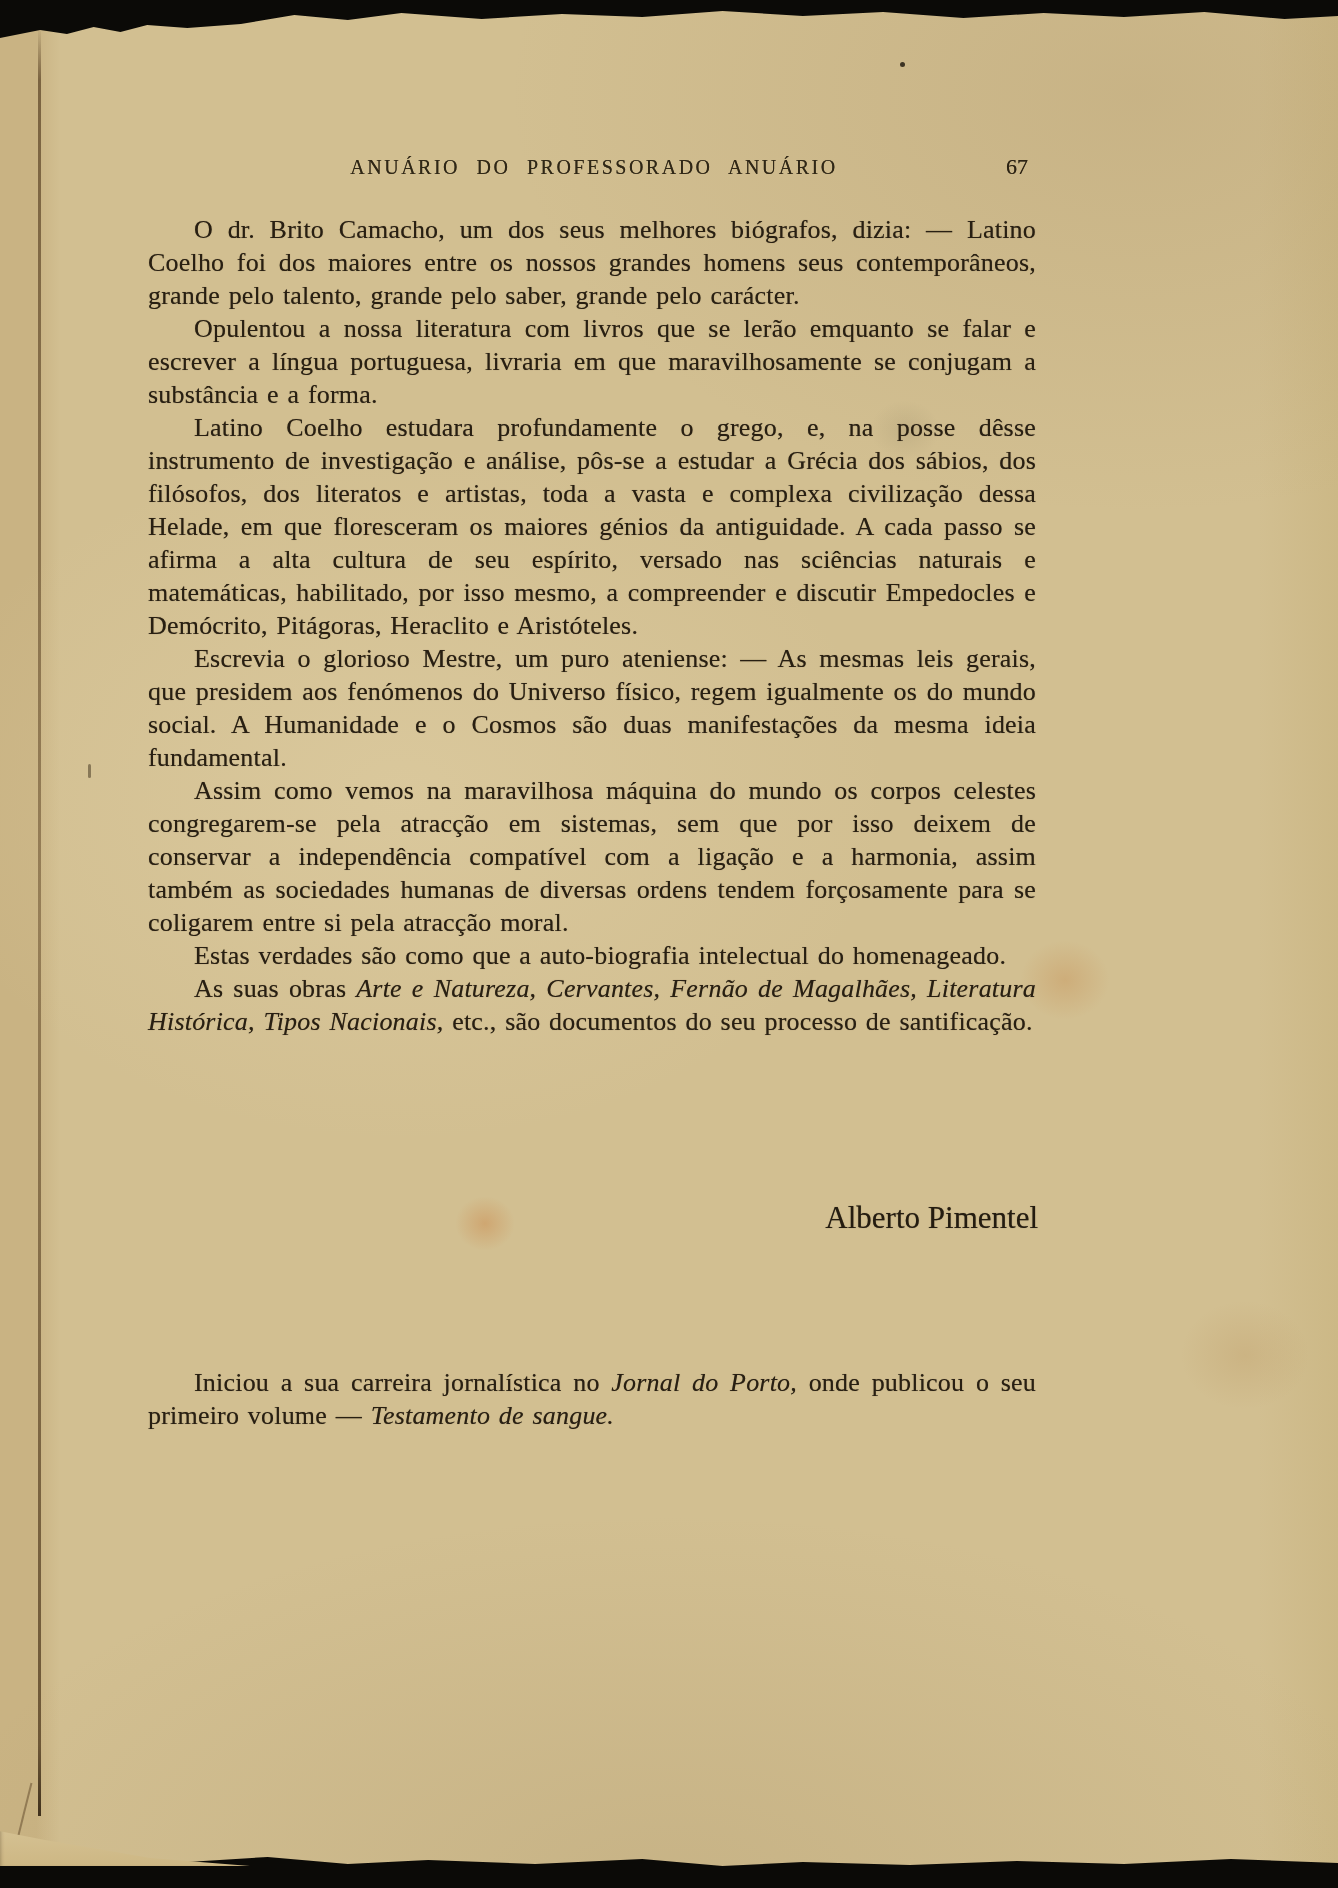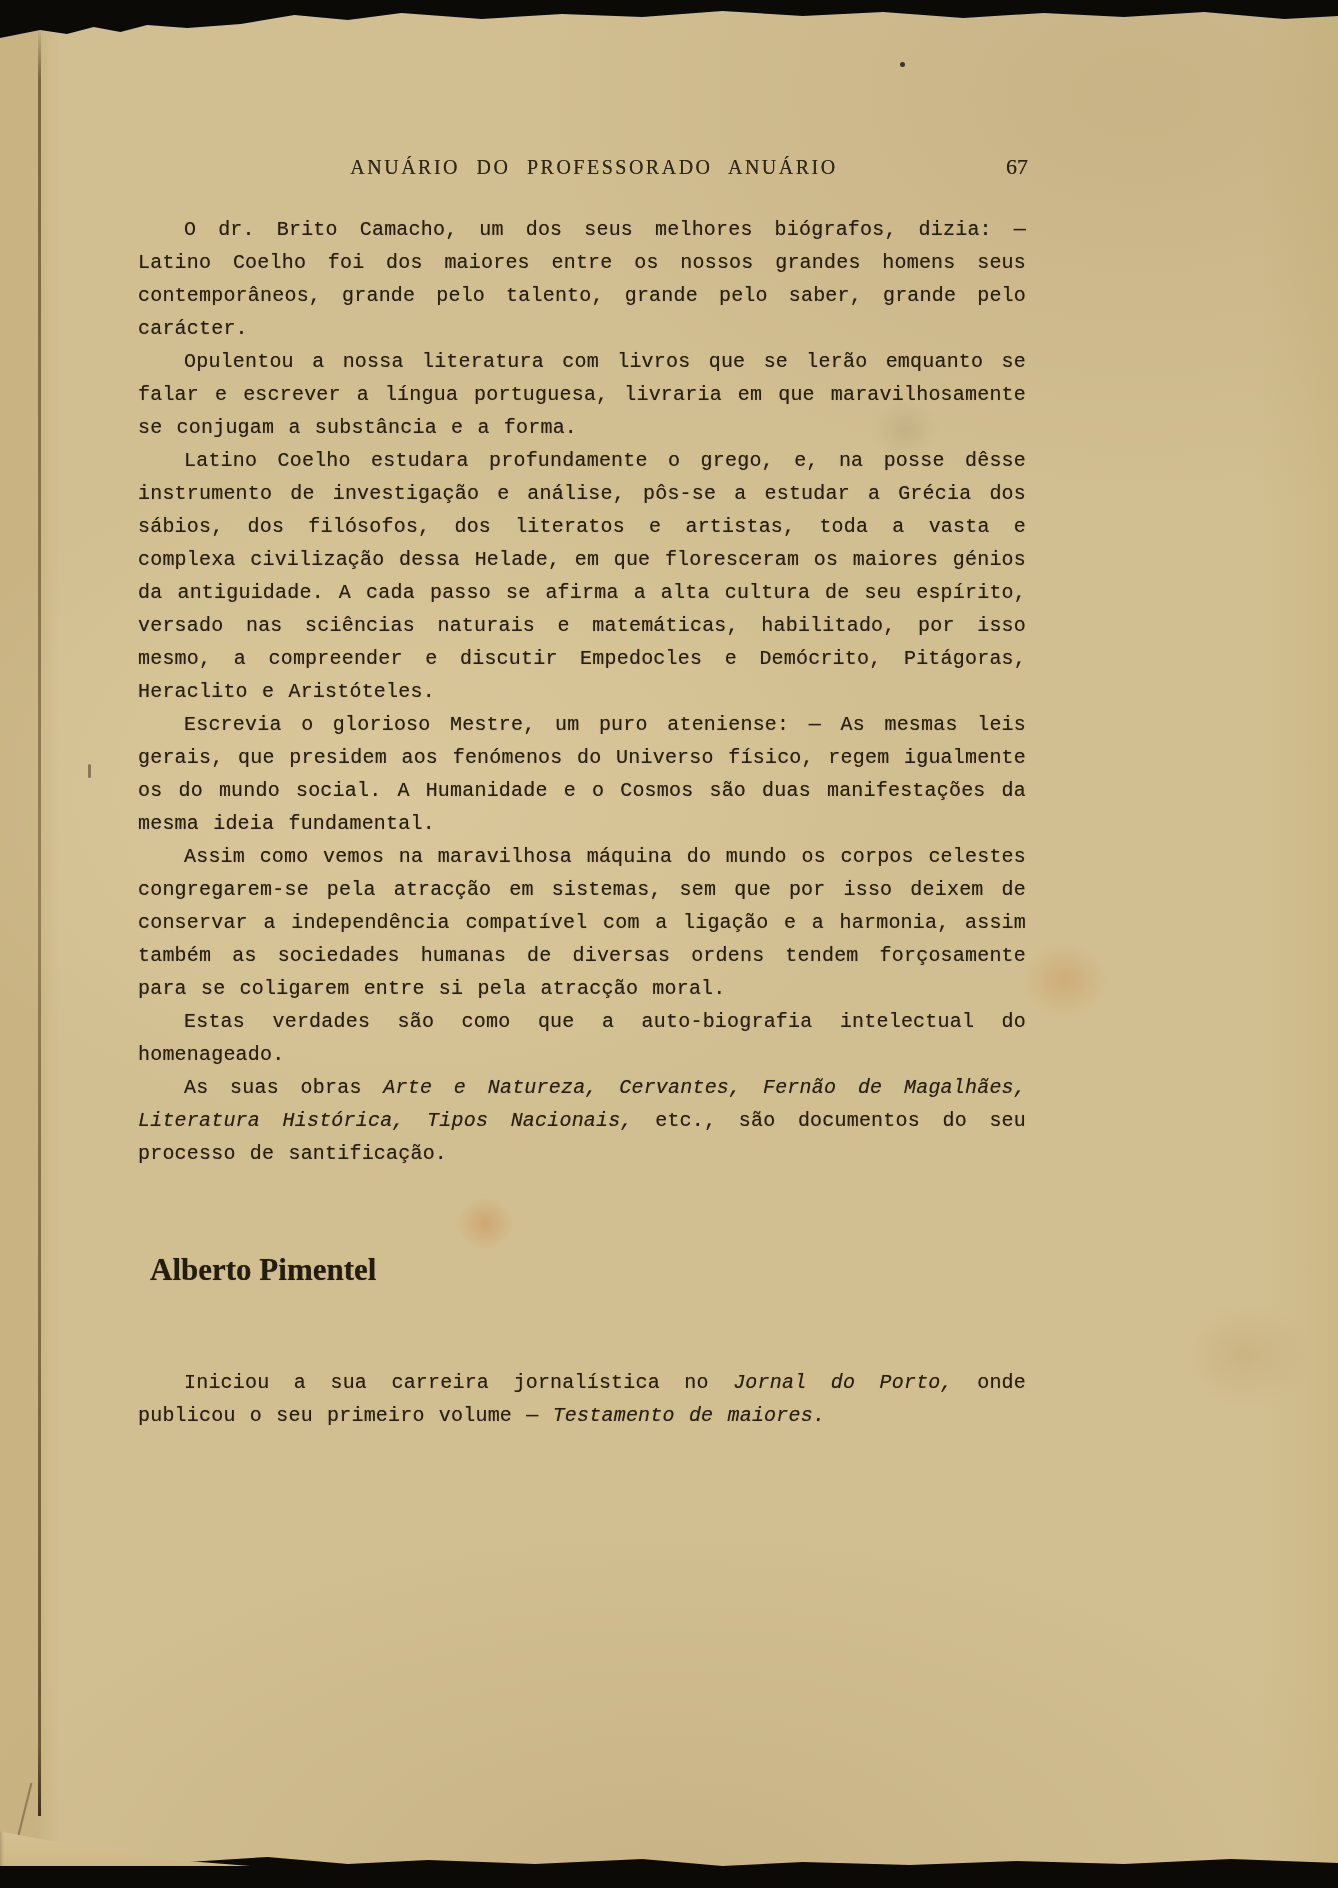--- a/index.html
+++ b/index.html
@@ -40,29 +40,29 @@
   .speck.p1{left:900px;top:62px;width:5px;height:5px;}
   .speck.p2{left:88px;top:764px;width:3px;height:14px;border-radius:2px;background:rgba(60,45,25,0.5);}
   
   .header-row{position:absolute;left:150px;top:156px;width:888px;z-index:3;}
   .running-title{position:absolute;left:0;width:100%;text-align:center;
     font-size:20px;letter-spacing:2.5px;word-spacing:9px;color:#2f2716;
     text-shadow:0 0 0.6px rgba(45,35,20,0.7);}
   .page-number{position:absolute;left:856px;top:-2px;font-size:22px;color:#2b2213;
     text-shadow:0 0 0.6px rgba(45,35,20,0.7);}
   
-  .article{position:absolute;left:138px;width:888px;z-index:3;
-    font-size:20px;line-height:33px;text-align:justify;word-spacing:2px;letter-spacing:0.2px;
-    color:#281f12;text-shadow:0 0 0.7px rgba(40,30,15,0.55);font-family:Liberation Mono, monospace;}
+  .article{position:absolute;left:148px;width:888px;z-index:3;
+    font-size:26px;line-height:33px;text-align:justify;word-spacing:2px;letter-spacing:0.2px;
+    color:#281f12;text-shadow:0 0 0.7px rgba(40,30,15,0.55);}
   .article p{margin:0;text-indent:46px;}
   .article em{font-style:italic;}
   #article1{top:213px;}
   #article2{top:1366px;}
-  .section-title{position:absolute;left:150px;top:1252px;width:888px;z-index:3;
-    text-align:left;font-size:31px;font-weight:bold;color:#241c10;margin:0;
+  .section-title{position:absolute;left:150px;top:1200px;width:888px;z-index:3;
+    text-align:right;font-size:31px;font-weight:normal;color:#241c10;margin:0;
     text-shadow:0 0 0.8px rgba(36,28,16,0.6);}
   .section-dates{position:absolute;left:150px;top:1293px;width:888px;z-index:3;
     text-align:center;font-size:20px;font-weight:bold;color:#2a2113;
     text-shadow:0 0 0.6px rgba(42,33,19,0.6);}
 </style>
 </head>
 <body>
 
 <div class="scan">
   <div class="band top"></div>
@@ -89,15 +89,15 @@
       <p><span>Latino Coelho estudara profundamente o grego, e, na posse dêsse instrumento de investigação e análise, pôs-se a estudar a Grécia dos sábios, dos filósofos, dos literatos e artistas, toda a vasta e complexa civilização dessa Helade, em que floresceram os maiores génios da antiguidade. A cada passo se afirma a alta cultura de seu espírito, versado nas sciências naturais e matemáticas, habilitado, por isso mesmo, a compreender e discutir Empedocles e Demócrito, Pitágoras, Heraclito e Aristóteles.</span></p>
       <p><span>Escrevia o glorioso Mestre, um puro ateniense: — As mesmas leis gerais, que presidem aos fenómenos do Universo físico, regem igualmente os do mundo social. A Humanidade e o Cosmos são duas manifestações da mesma ideia fundamental.</span></p>
       <p><span>Assim como vemos na maravilhosa máquina do mundo os corpos celestes congregarem-se pela atracção em sistemas, sem que por isso deixem de conservar a independência compatível com a ligação e a harmonia, assim também as sociedades humanas de diversas ordens tendem forçosamente para se coligarem entre si pela atracção moral.</span></p>
       <p><span>Estas verdades são como que a auto-biografia intelectual do homenageado.</span></p>
       <p><span>As suas obras </span><em>Arte e Natureza, Cervantes, Fernão de Magalhães, Literatura Histórica, Tipos Nacionais,</em><span> etc., são documentos do seu processo de santificação.</span></p>
     </div>
 
   <h2 class="section-title">Alberto Pimentel</h2>
 
   <div class="article" id="article2">
-      <p><span>Iniciou a sua carreira jornalística no </span><em>Jornal do Porto,</em><span> onde publicou o seu primeiro volume — </span><em>Testamento de maiores.</em></p>
+      <p><span>Iniciou a sua carreira jornalística no </span><em>Jornal do Porto,</em><span> onde publicou o seu primeiro volume — </span><em>Testamento de sangue.</em></p>
     </div>
 </div>
 
 </body></html>

